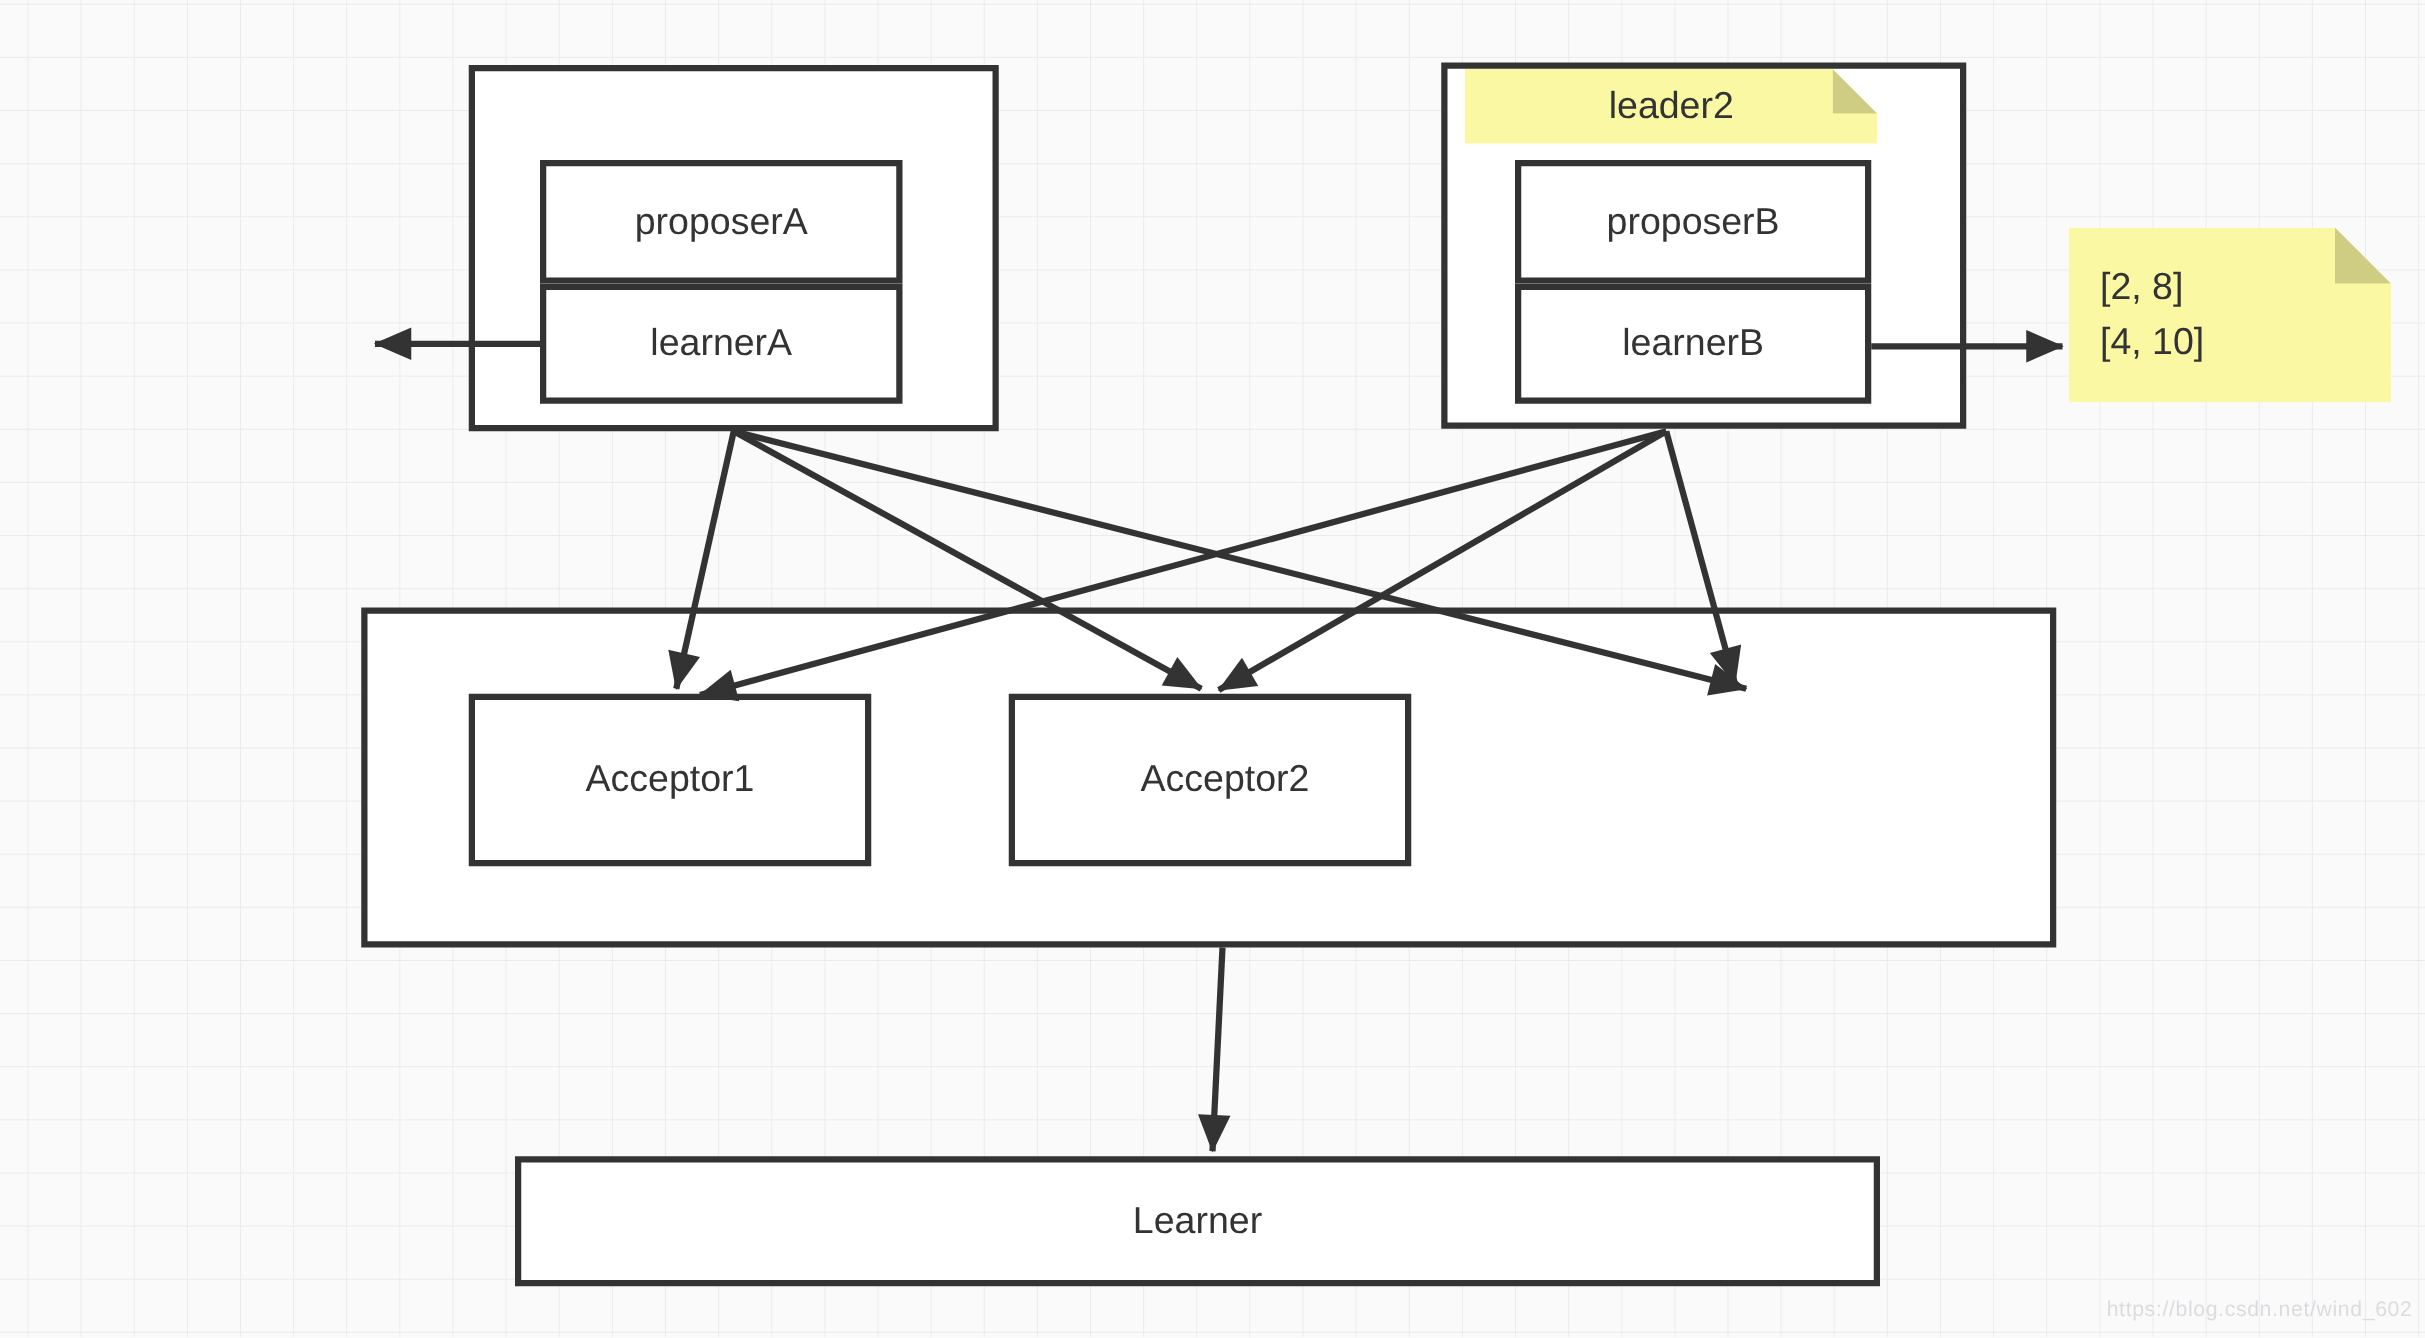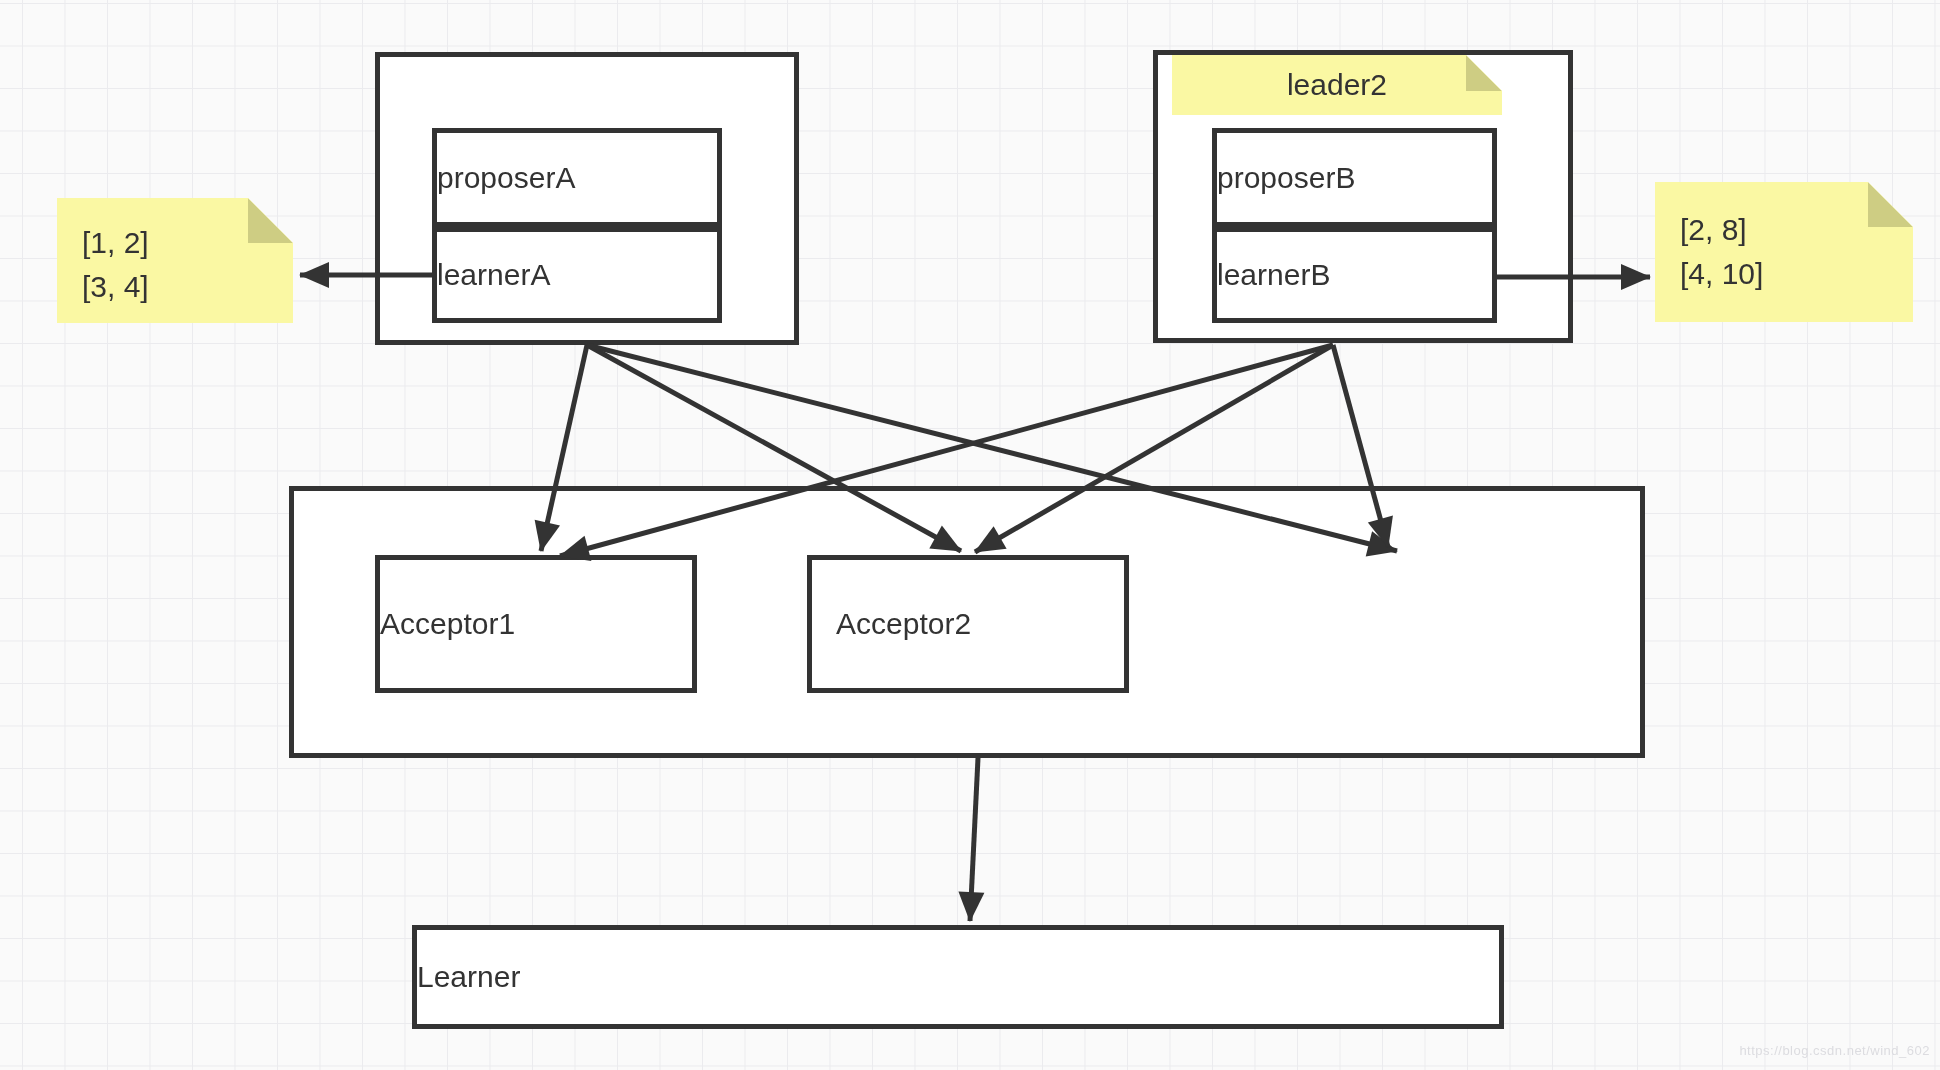--- a/index.html
+++ b/index.html
@@ -16,21 +16,21 @@
     font-family:"Liberation Sans", sans-serif;
     color:#333333;
   }
   .box{
     position:absolute;
     box-sizing:border-box;
     background:#ffffff;
     border:5px solid #333333;
   }
   .label{
-    display:flex;align-items:center;
+    display:flex;align-items:center;justify-content:center;
     font-size:30px;color:#333333;
     white-space:nowrap;
   }
   
   .note{
     position:absolute;
     background:#faf8a3;
   }
   .note .fold{
     position:absolute;top:0;right:0;
@@ -45,21 +45,21 @@
     display:flex;flex-direction:column;justify-content:center;
     font-size:30px;line-height:44px;color:#333333;
     padding-left:25px;
   }
   .arrows{
     position:absolute;left:0;top:0;width:1940px;height:1070px;
     z-index:10;pointer-events:none;
   }
   .watermark{
     position:absolute;right:10px;bottom:12px;
-    font-size:13px;letter-spacing:.5px;
+    font-size:17px;letter-spacing:.5px;
     color:#dcdce0;z-index:11;margin-top:29px;
   }
 </style>
 </head>
 <body>
 
 <div class="canvas">
 
   <div class="box" style="left:375px;top:52px;width:424px;height:293px;">
     <div class="box label" style="left:52px;top:71px;width:290px;height:99px;">
@@ -76,27 +76,20 @@
       <div class="note-text label" style="padding-left:0;justify-content:center;">leader2</div>
     </div>
     <div class="box label" style="left:54px;top:73px;width:285px;height:99px;">
       <span>proposerB</span>
     </div>
     <div class="box label" style="left:54px;top:172px;width:285px;height:96px;">
       <span>learnerB</span>
     </div>
   </div>
 
-  <div class="note note-clip-45" style="left:57px;top:198px;width:236px;height:125px;">
-    <div class="fold fold-45"></div>
-    <div class="note-text" style="padding-top:8px;">
-      <span>[1, 2]</span>
-      <span>[3, 4]</span>
-    </div>
-  </div>
 
   <div class="note note-clip-45" style="left:1655px;top:182px;width:258px;height:140px;">
     <div class="fold fold-45"></div>
     <div class="note-text">
       <span>[2, 8]</span>
       <span>[4, 10]</span>
     </div>
   </div>
 
   <div class="box" style="left:289px;top:486px;width:1356px;height:272px;">

